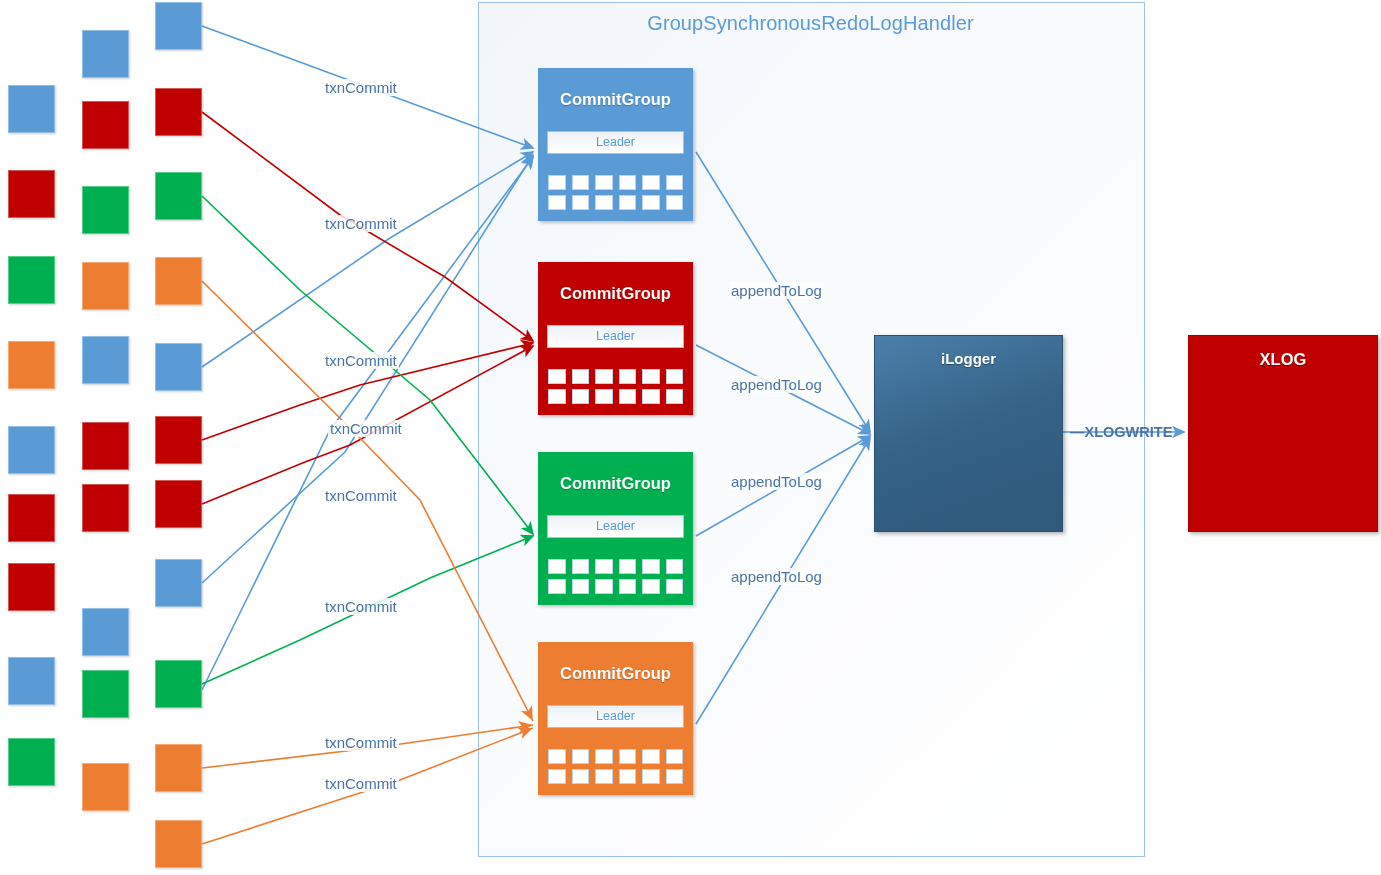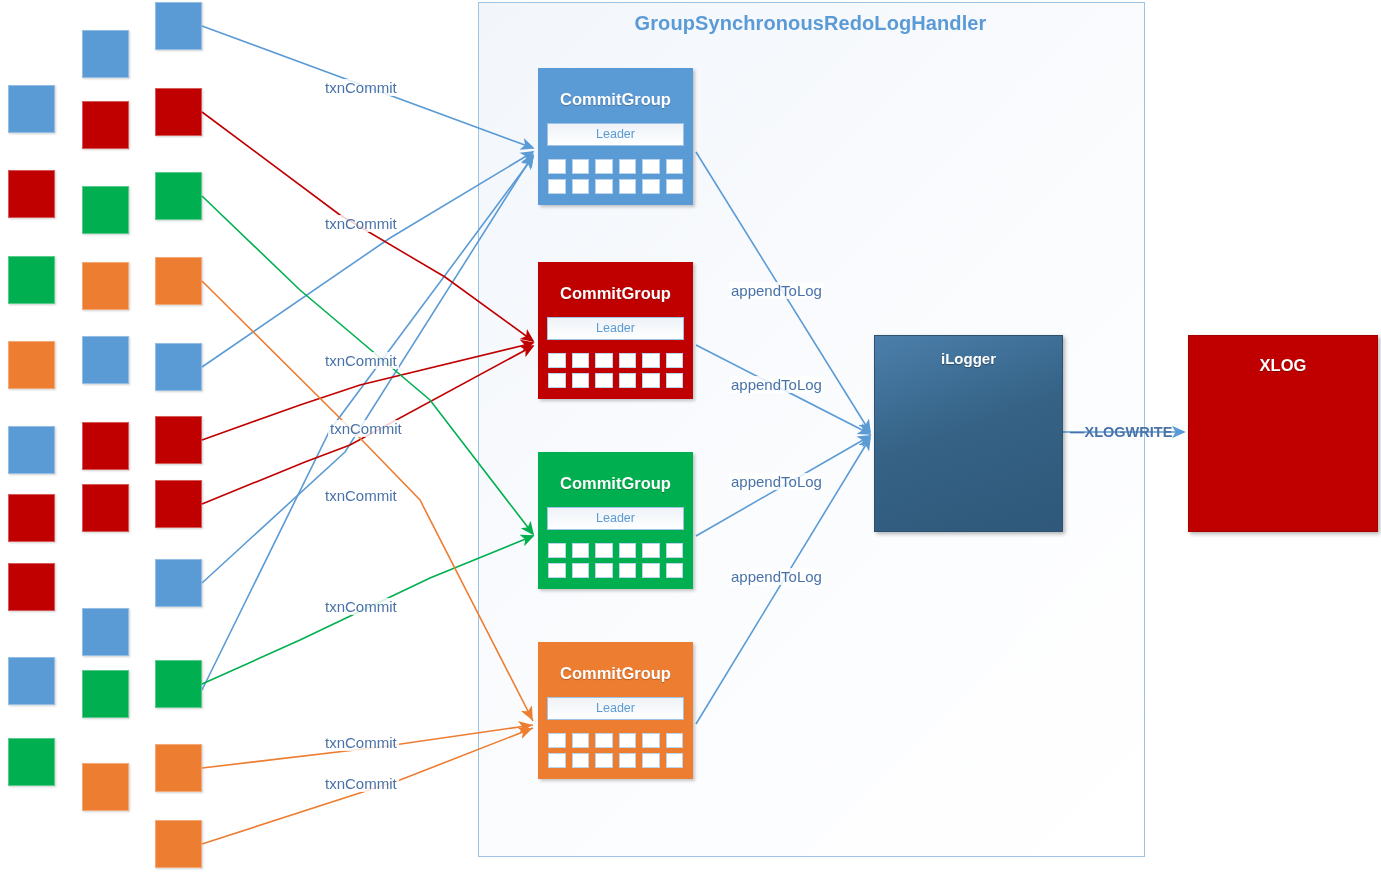--- a/index.html
+++ b/index.html
@@ -4,36 +4,36 @@
 <style>
   html,body{margin:0;padding:0;background:#ffffff;}
   body{font-family:"Liberation Sans",sans-serif;}
   #stage{position:relative;width:1381px;height:875px;overflow:hidden;background:#fff;}
   svg#wires{position:absolute;left:0;top:0;width:1381px;height:875px;pointer-events:none;}
   .txbox{position:absolute;width:47px;height:48px;box-shadow:1px 1px 2px rgba(0,0,0,.18);
          border:1px solid rgba(255,255,255,.35);box-sizing:border-box;}
   .container-box{position:absolute;left:478px;top:2px;width:665px;height:853px;
         border:1px solid #9dc3e6;background:linear-gradient(135deg,#f2f6fb 0%,#fbfcfe 55%,#ffffff 100%);}
   .container-title{position:absolute;left:478px;top:12px;width:665px;text-align:center;
-        color:#5b9bd5;font-size:20px;font-weight:bold;letter-spacing:.1px;}
+        color:#5b9bd5;font-size:20px;font-weight:normal;letter-spacing:.1px;}
   .cg{position:absolute;left:538px;width:155px;box-shadow:2px 2px 3px rgba(0,0,0,.22);}
   .cg-title{text-align:center;color:#ffffff;font-size:16.5px;font-weight:bold;padding-top:22px;padding-bottom:10px;
         text-shadow:0 1px 1px rgba(0,0,0,.25);}
-  .cg-leader{margin:4px 9px;height:21px;background:linear-gradient(180deg,#eef2f7 0%,#ffffff 100%);
+  .cg-leader{margin:12px 9px;height:21px;background:linear-gradient(180deg,#eef2f7 0%,#ffffff 100%);
         border:1px solid #9dc3e6;color:#5b9bd5;font-size:12.5px;text-align:center;line-height:21px;}
   .cg-grid{padding:9px 10px 11px 10px;display:grid;grid-template-columns:repeat(6,1fr);gap:5px 6px;}
   .cg-cell{height:13px;background:#ffffff;border:1px solid #b9d3ea;}
   .ilogger{position:absolute;left:874px;top:335px;width:187px;height:195px;
         background:linear-gradient(160deg,#4b7fab 0%,#356285 48%,#2f587a 100%);
         box-shadow:2px 2px 4px rgba(0,0,0,.3);border:1px solid #2b5273;}
   .ilogger-title{text-align:center;color:#fff;font-size:15px;font-weight:bold;padding-top:14px;
         text-shadow:0 1px 1px rgba(0,0,0,.35);}
   .xlog{position:absolute;left:1188px;top:335px;width:188px;height:195px;background:#c00000;
         box-shadow:2px 2px 4px rgba(0,0,0,.3);border:1px solid #a60000;}
-  .xlog-title{text-align:center;color:#fff;font-size:16.5px;font-weight:bold;padding-top:20px;
+  .xlog-title{text-align:center;color:#fff;font-size:16.5px;font-weight:bold;padding-top:14px;
         text-shadow:0 1px 1px rgba(0,0,0,.3);}
   .edge-label{position:absolute;color:#4a73a8;font-size:15px;white-space:nowrap;
         background:rgba(255,255,255,.82);padding:0 2px;line-height:17px;}
   .xlw{position:absolute;color:#4a73a8;font-size:14.5px;white-space:nowrap;line-height:16px;}
 </style>
 </head>
 <body>
 
 <div id="stage">
 

